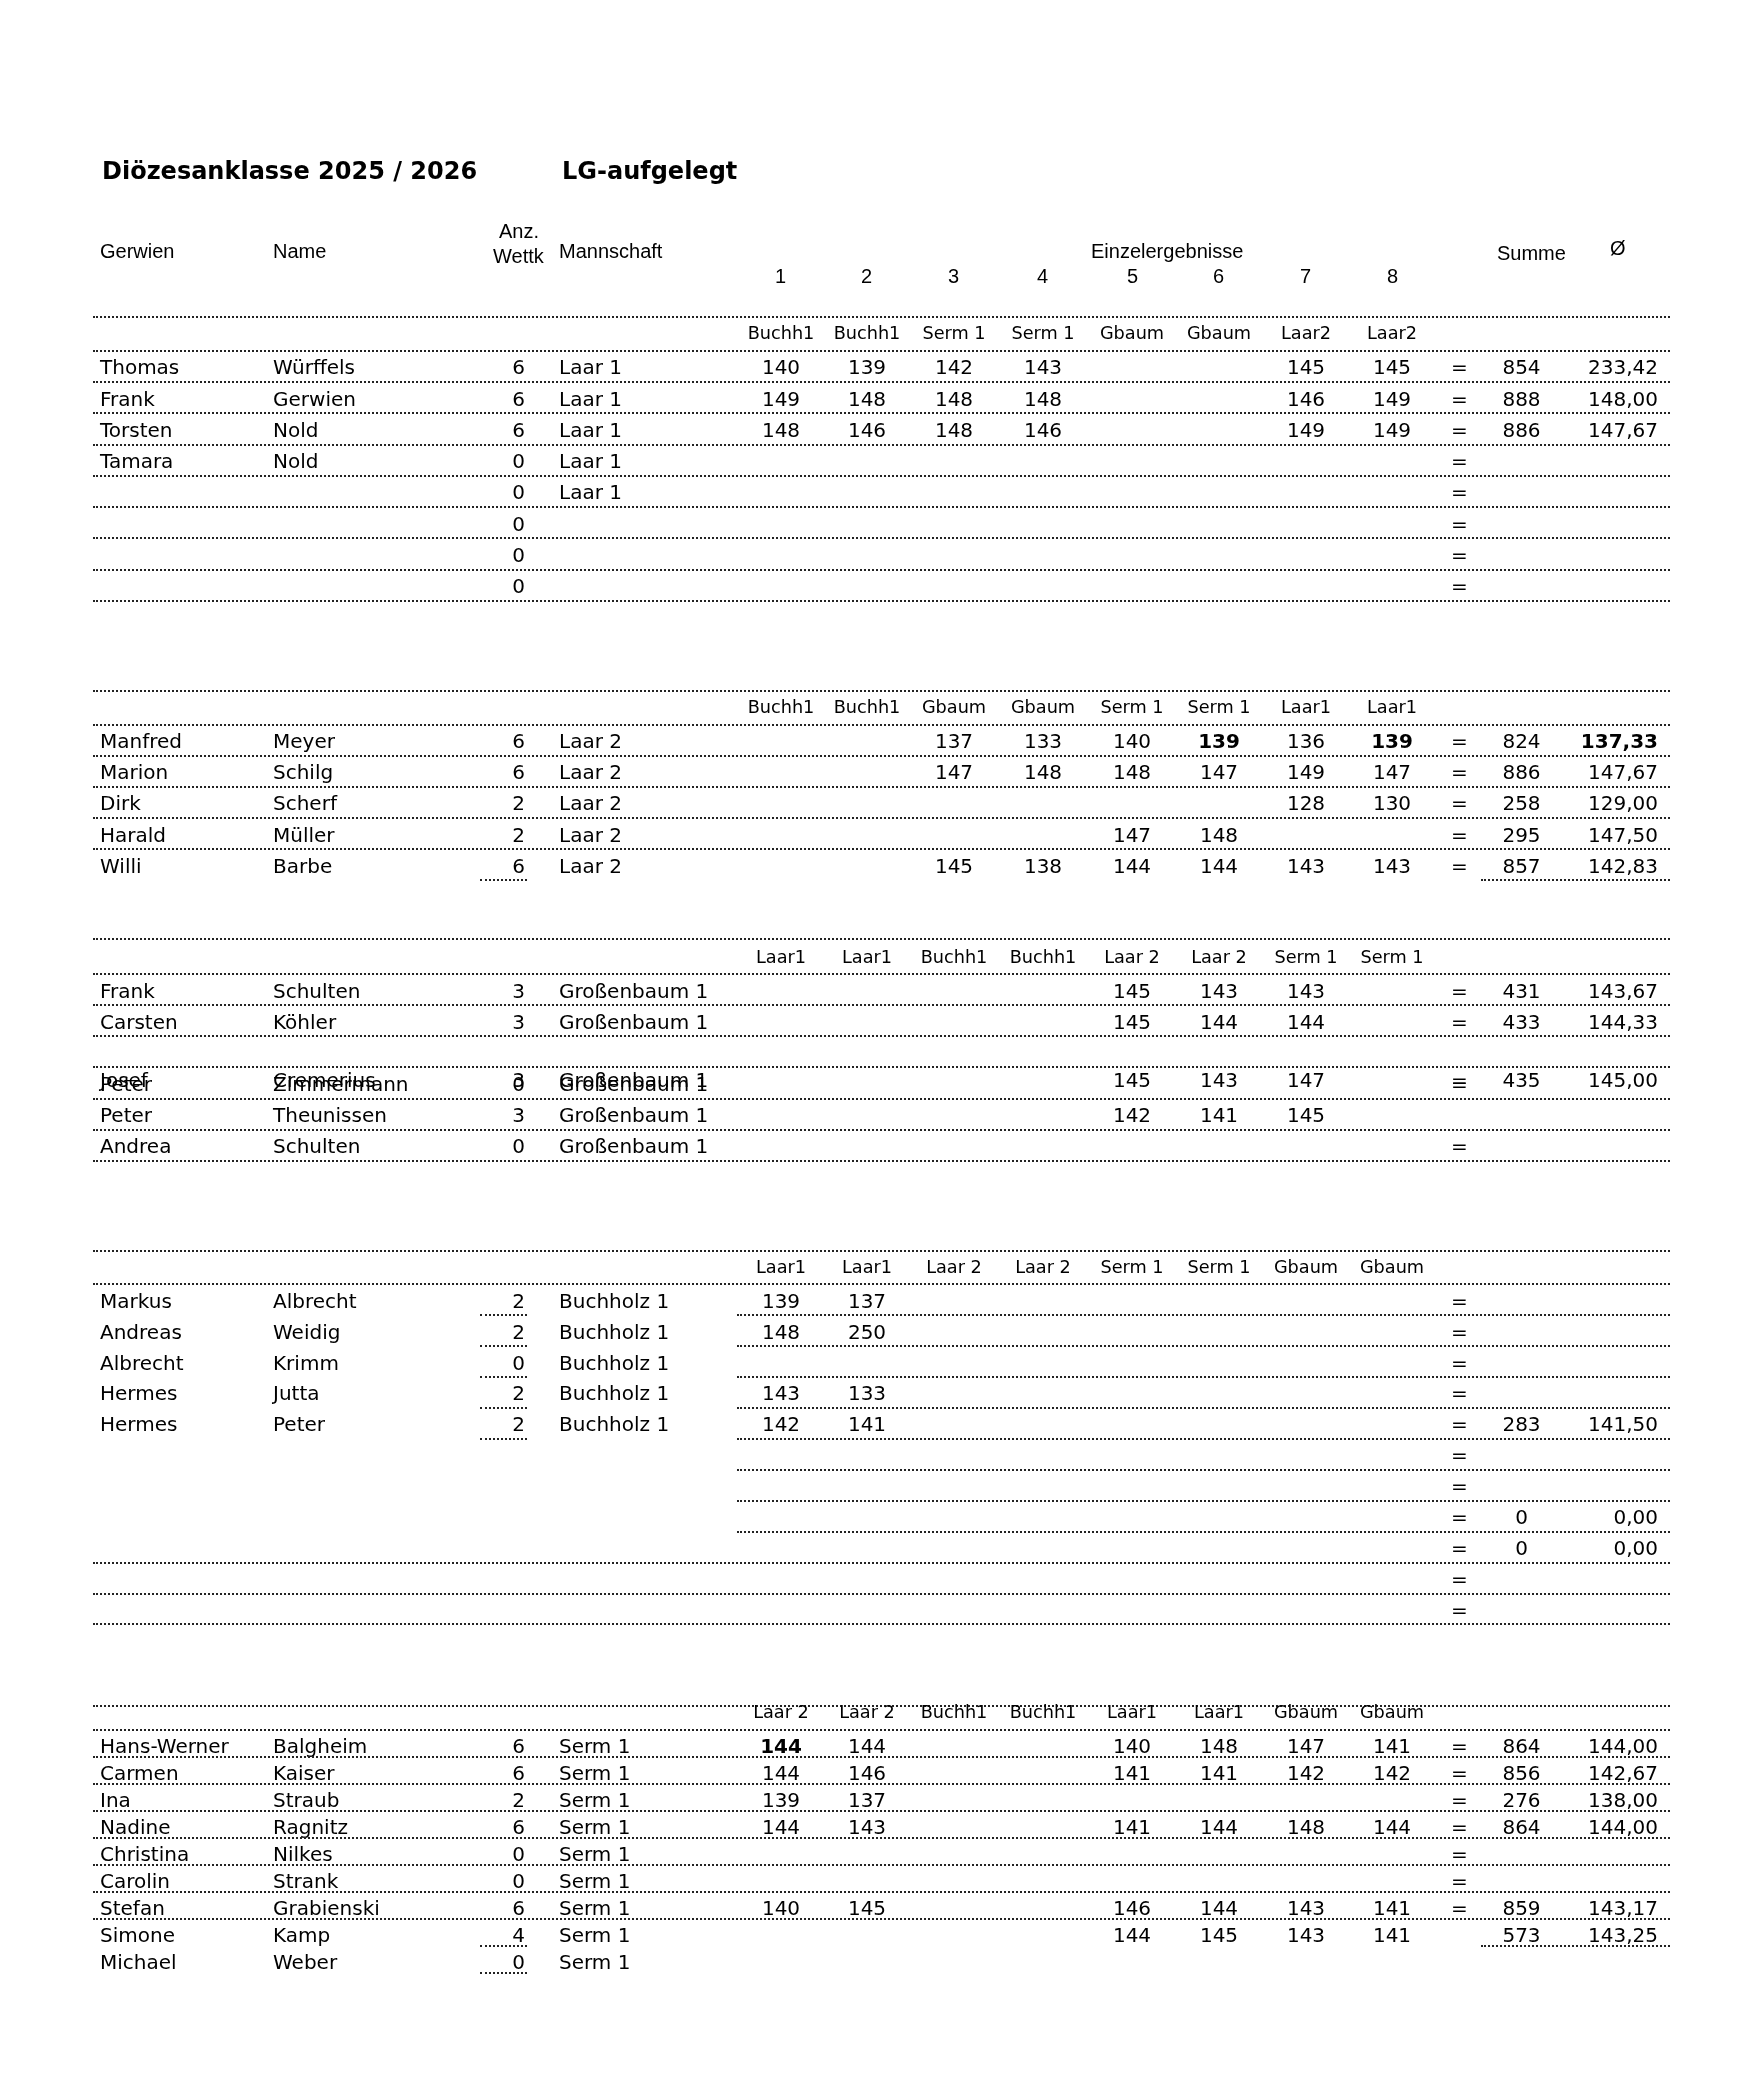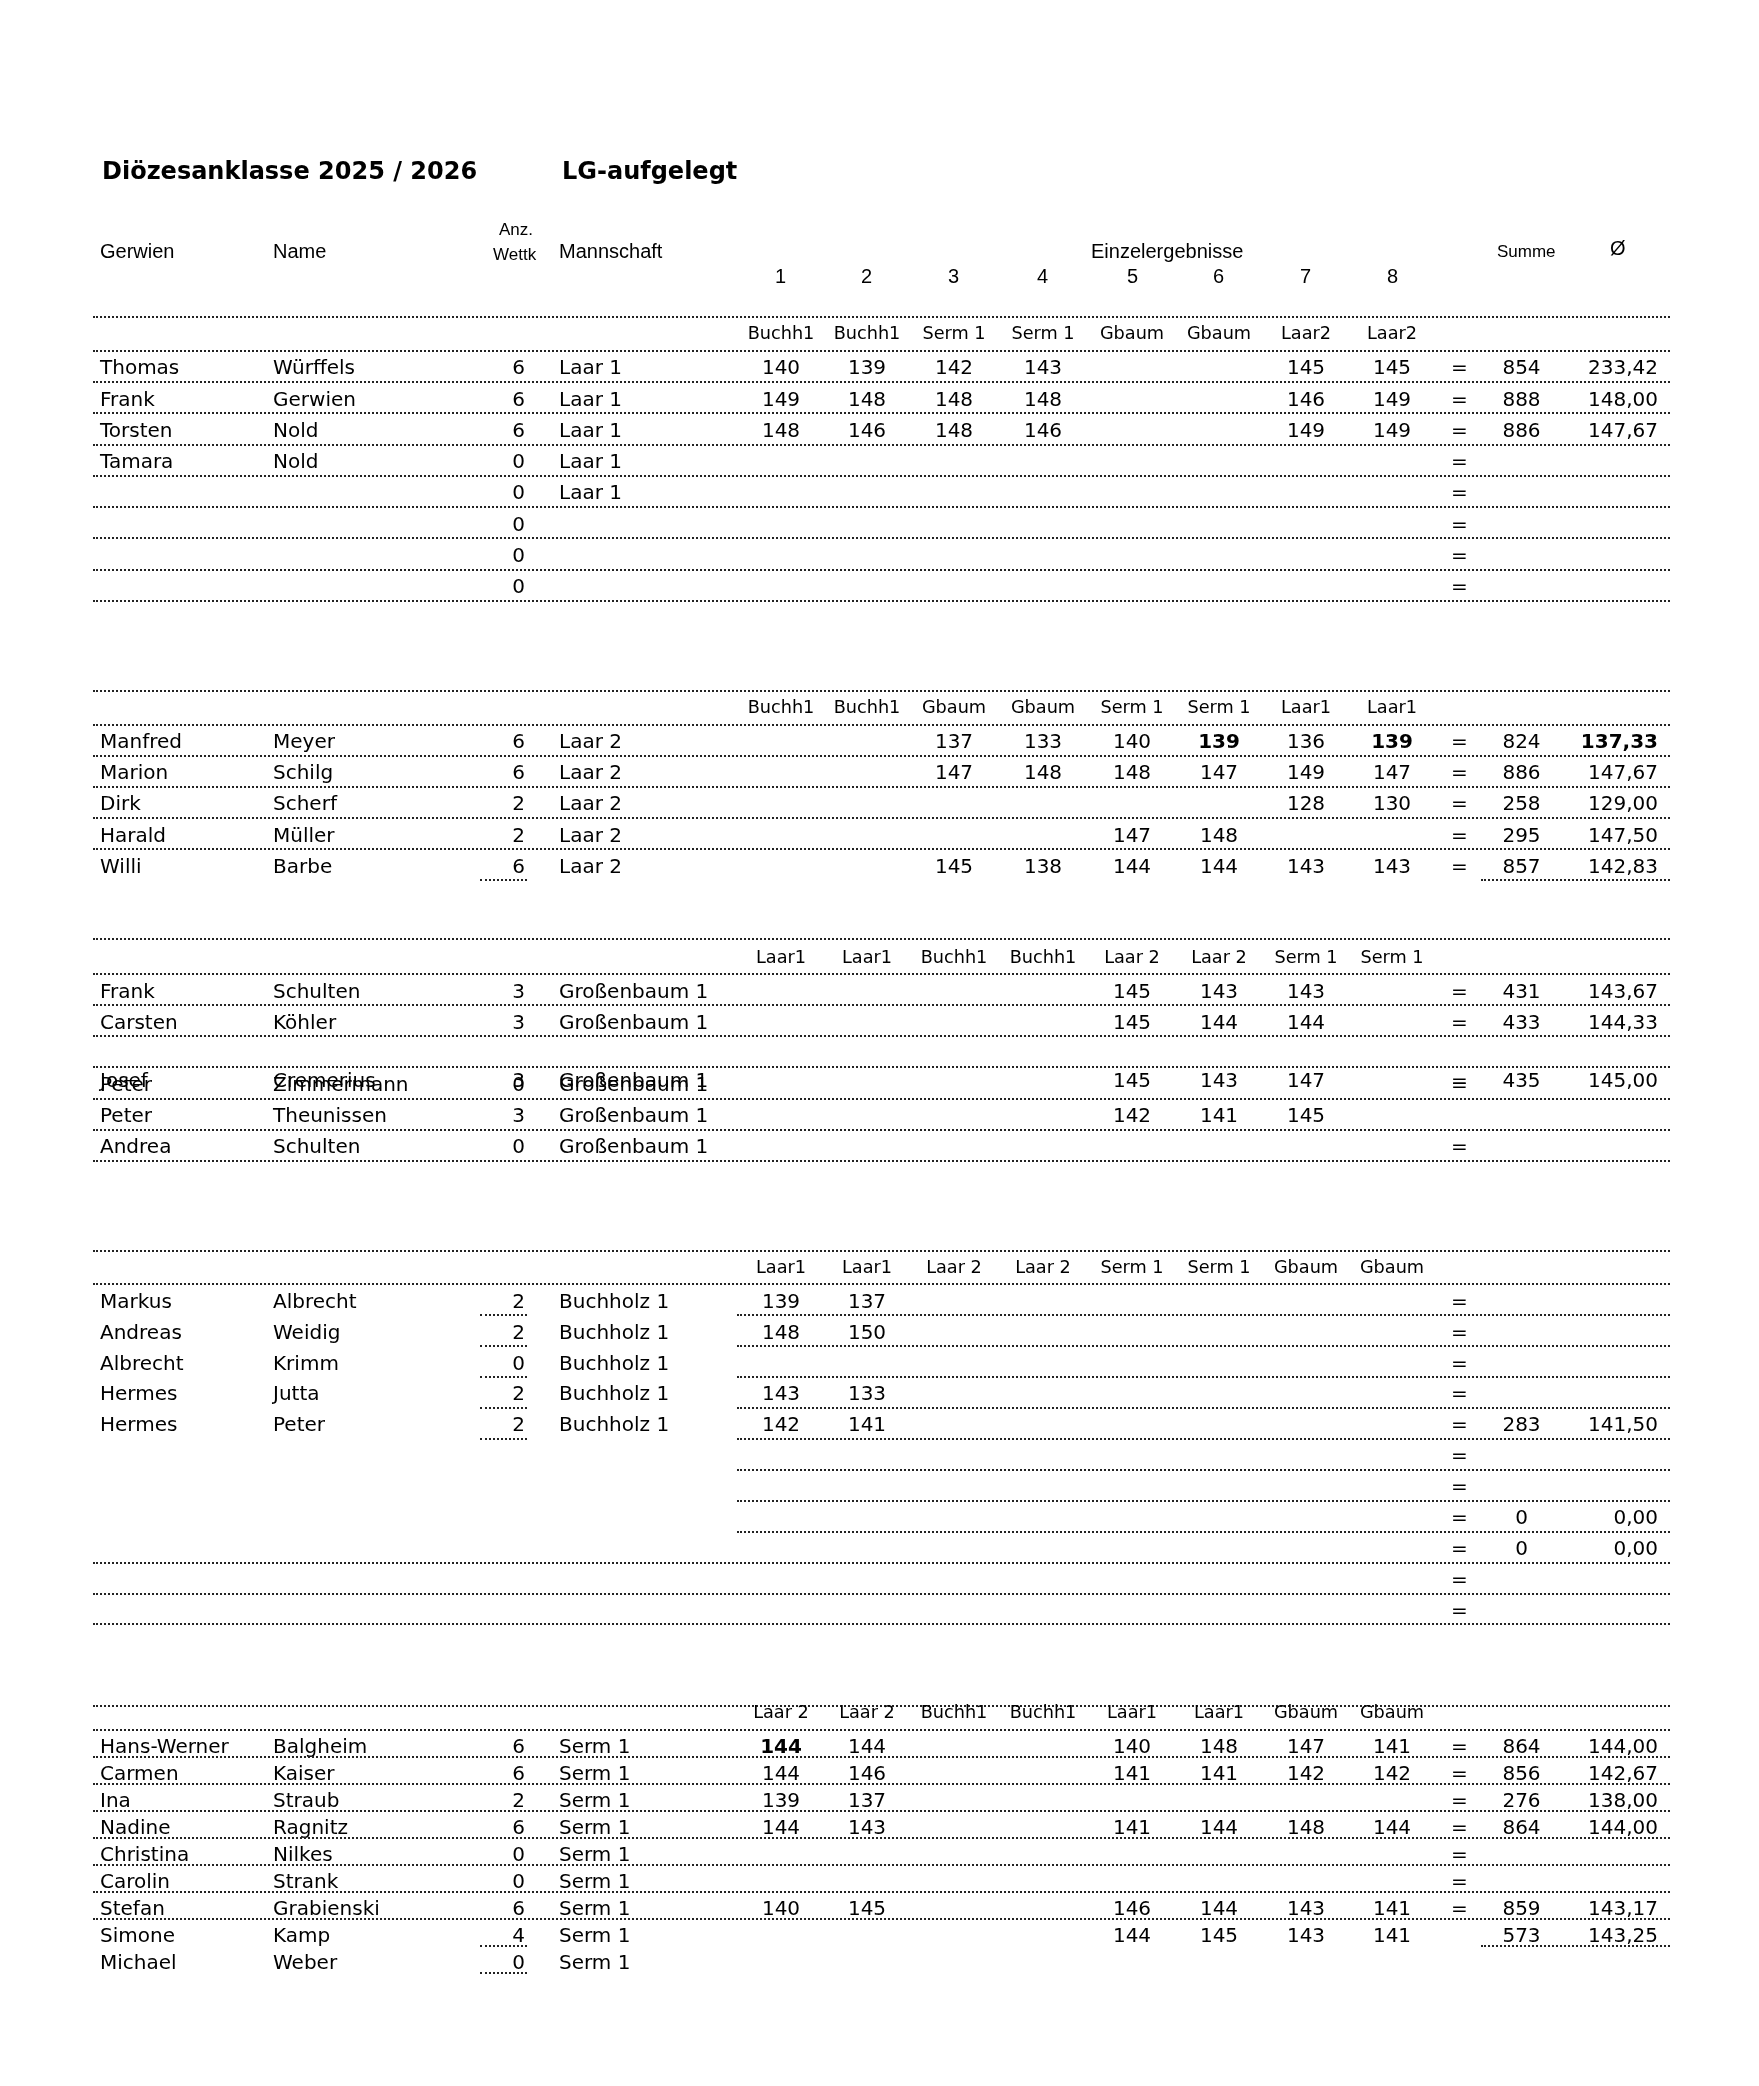--- a/index.html
+++ b/index.html
@@ -1,21 +1,21 @@
 <!DOCTYPE html>
 <html style="font-size:10px"><head>
 <meta charset="utf-8">
 <style>
   html, body { margin:0; padding:0; background:#ffffff; }
   body { width:1759px; height:2087px; position:relative; overflow:hidden;
          font-family:"DejaVu Sans", sans-serif; color:#000; }
   .abs { position:absolute; white-space:nowrap; }
   .title { font-weight:bold; font-size:24px; top:157px; }
   .hdr { font-family:"Liberation Sans", sans-serif; font-size:20px; }
-  .hdr-small { font-family:"Liberation Sans", sans-serif; font-size:17px; }
+  .hdr-small { font-family:"Liberation Sans", sans-serif; font-size:20px; }
   .line { position:absolute; left:93px; width:1577px; height:0;
           border-top:2.5px dotted #222; }
   .venue { position:absolute; width:88px; margin-left:-44px; text-align:center;
            font-size:17.7px; }
   .row { position:absolute; left:0; width:1759px; height:31px; font-size:20px; }
   .row .cell { position:absolute; top:2.5px; }
   .c-vor { left:100px; }
   .c-name { left:273px; }
   .c-anz { left:480px; width:45px; text-align:right; }
   .c-team { left:559px; }
@@ -457,21 +457,21 @@
     <div class="rowline" style="left: 737px; width: 933px; top: 1314px;"></div>
     <div class="row" style="top: 1317px;">
       <div class="cell c-vor">Andreas</div>
       <div class="cell c-name">Weidig</div>
       <div class="cell c-anz">2</div>
       <div class="cell c-team">Buchholz 1</div>
       <div class="cell c-eq">=</div>
       <div class="cell c-sum"></div>
       <div class="cell c-avg"></div>
       <div class="cell c-s" style="left: 781px;">148</div>
-      <div class="cell c-s" style="left: 867px;">150</div>
+      <div class="cell c-s" style="left: 867px;">250</div>
       <div class="cell c-s" style="left: 954px;"></div>
       <div class="cell c-s" style="left: 1043px;"></div>
       <div class="cell c-s" style="left: 1132px;"></div>
       <div class="cell c-s" style="left: 1219px;"></div>
       <div class="cell c-s" style="left: 1306px;"></div>
       <div class="cell c-s" style="left: 1392px;"></div>
     </div>
     <div class="rowline" style="left: 480px; width: 47px; top: 1345px;"></div>
     <div class="rowline" style="left: 737px; width: 933px; top: 1345px;"></div>
     <div class="row" style="top: 1348px;">

